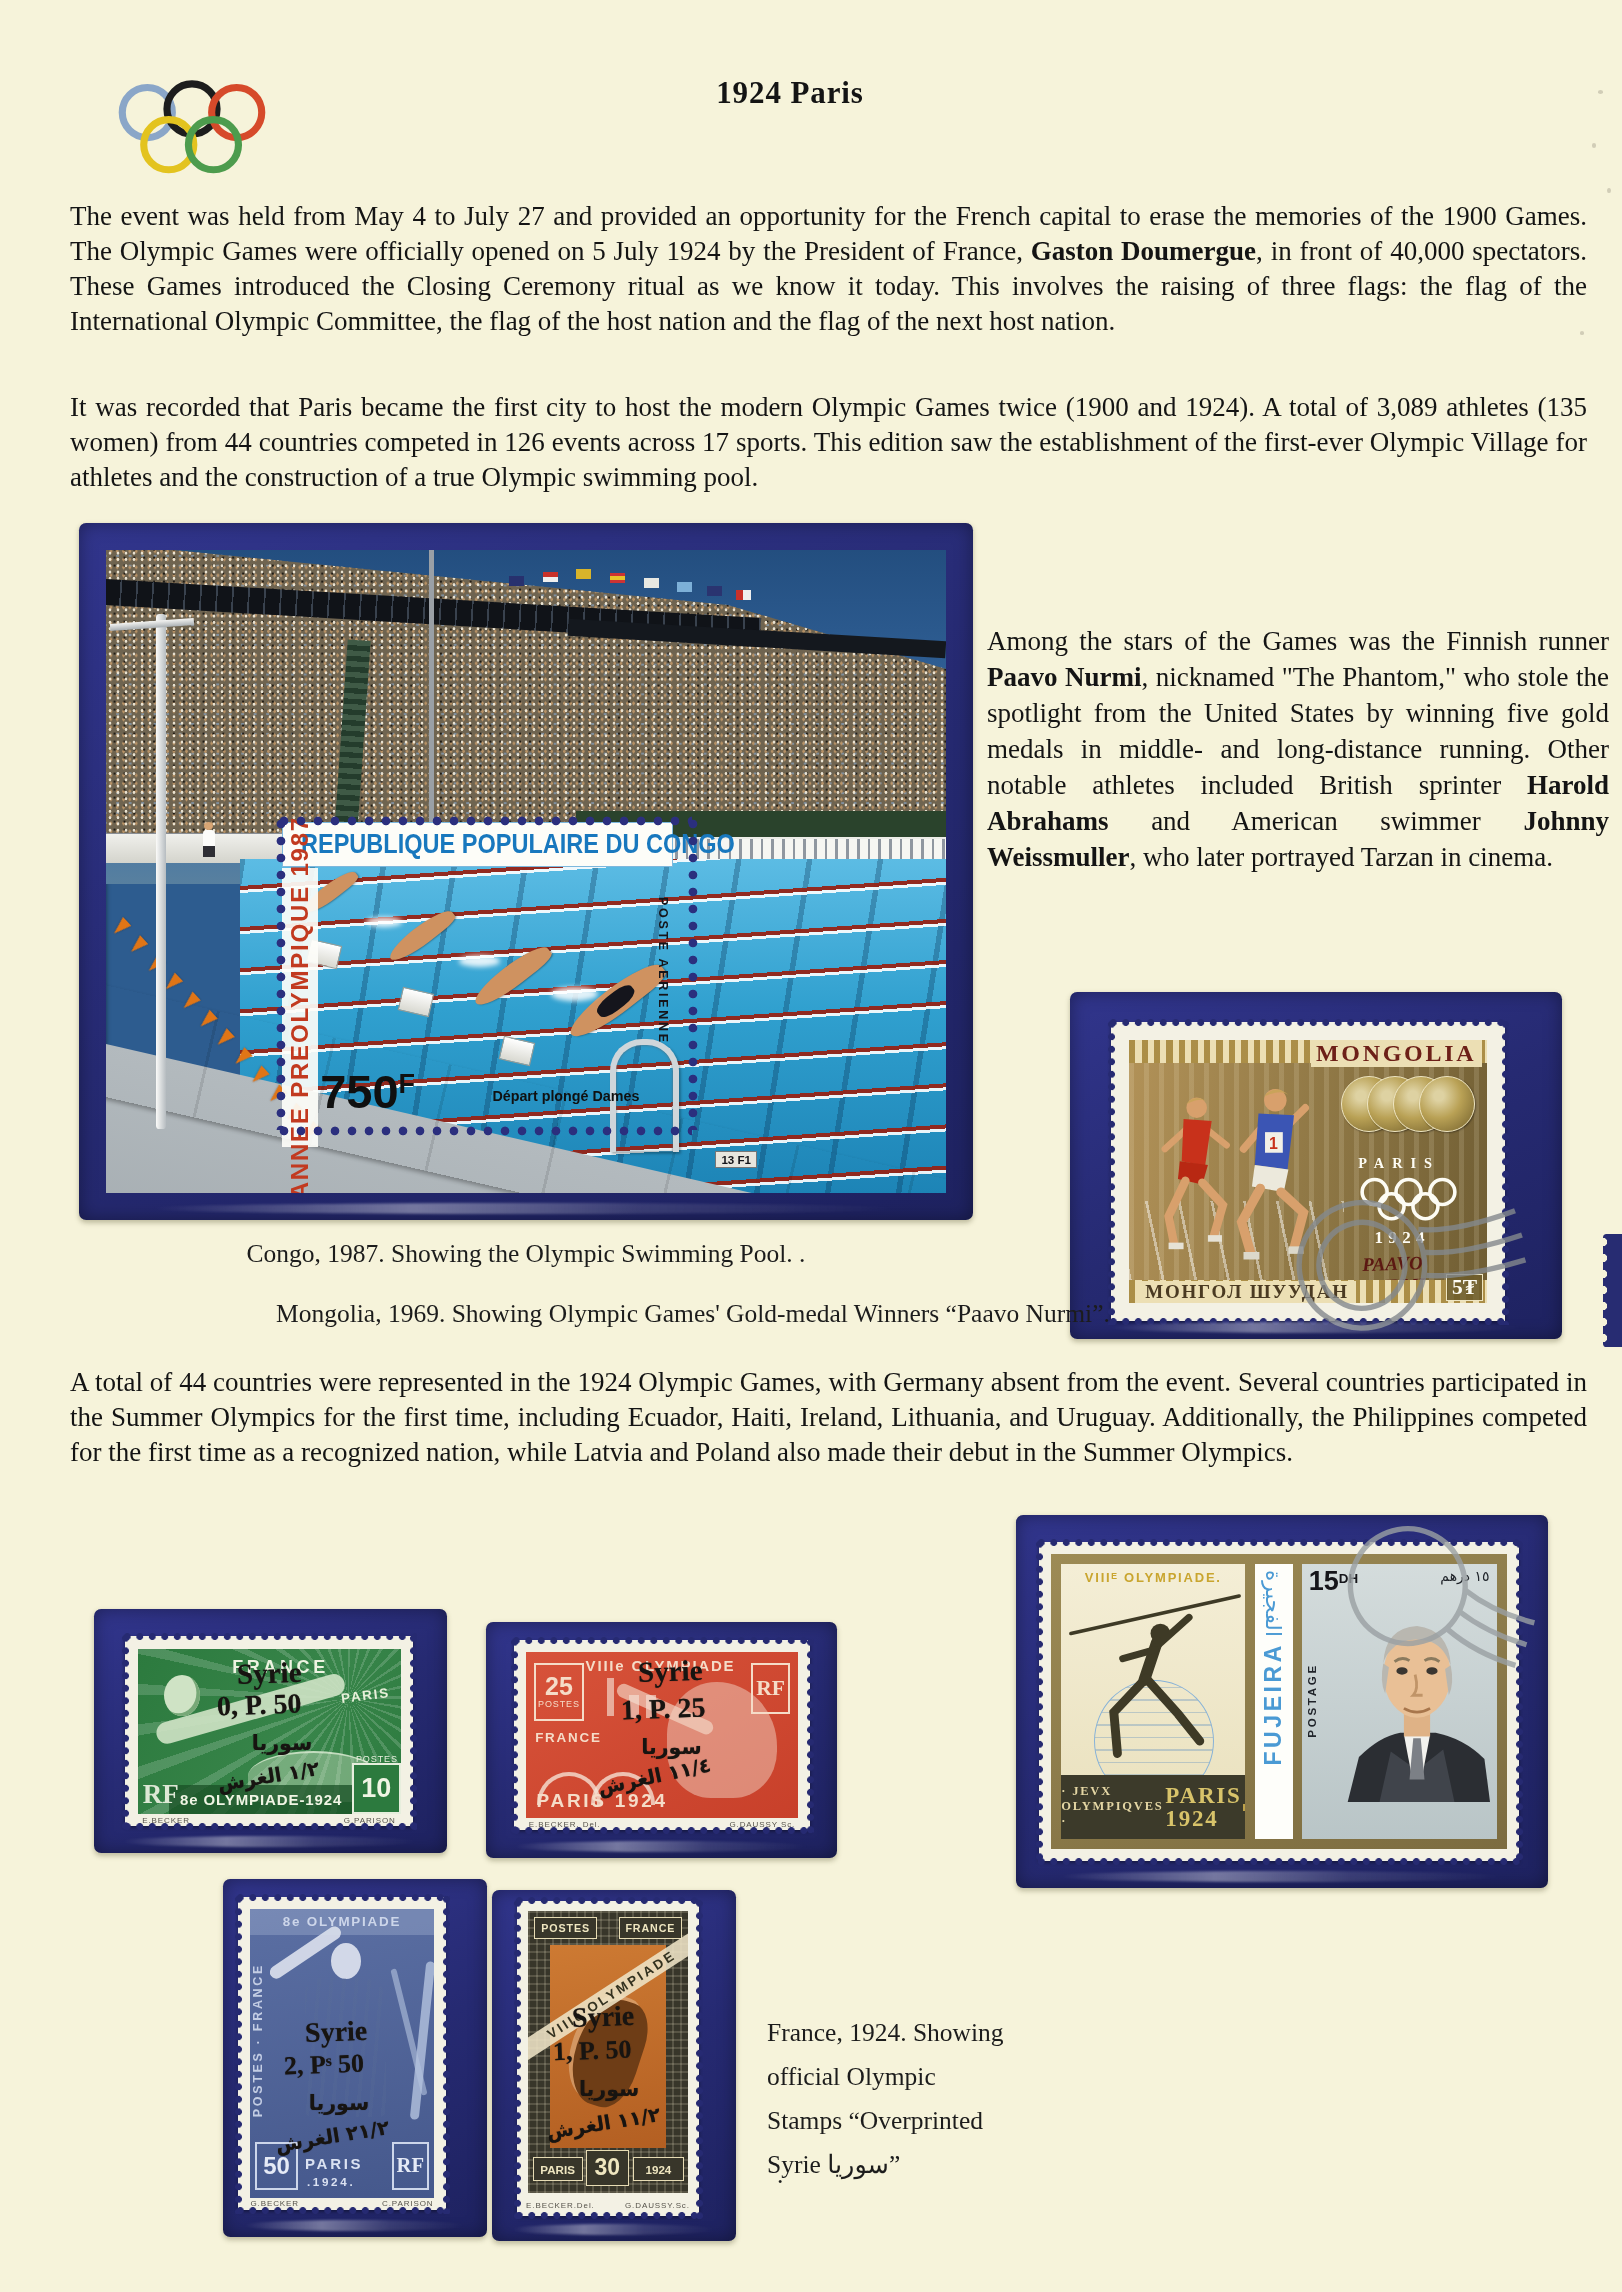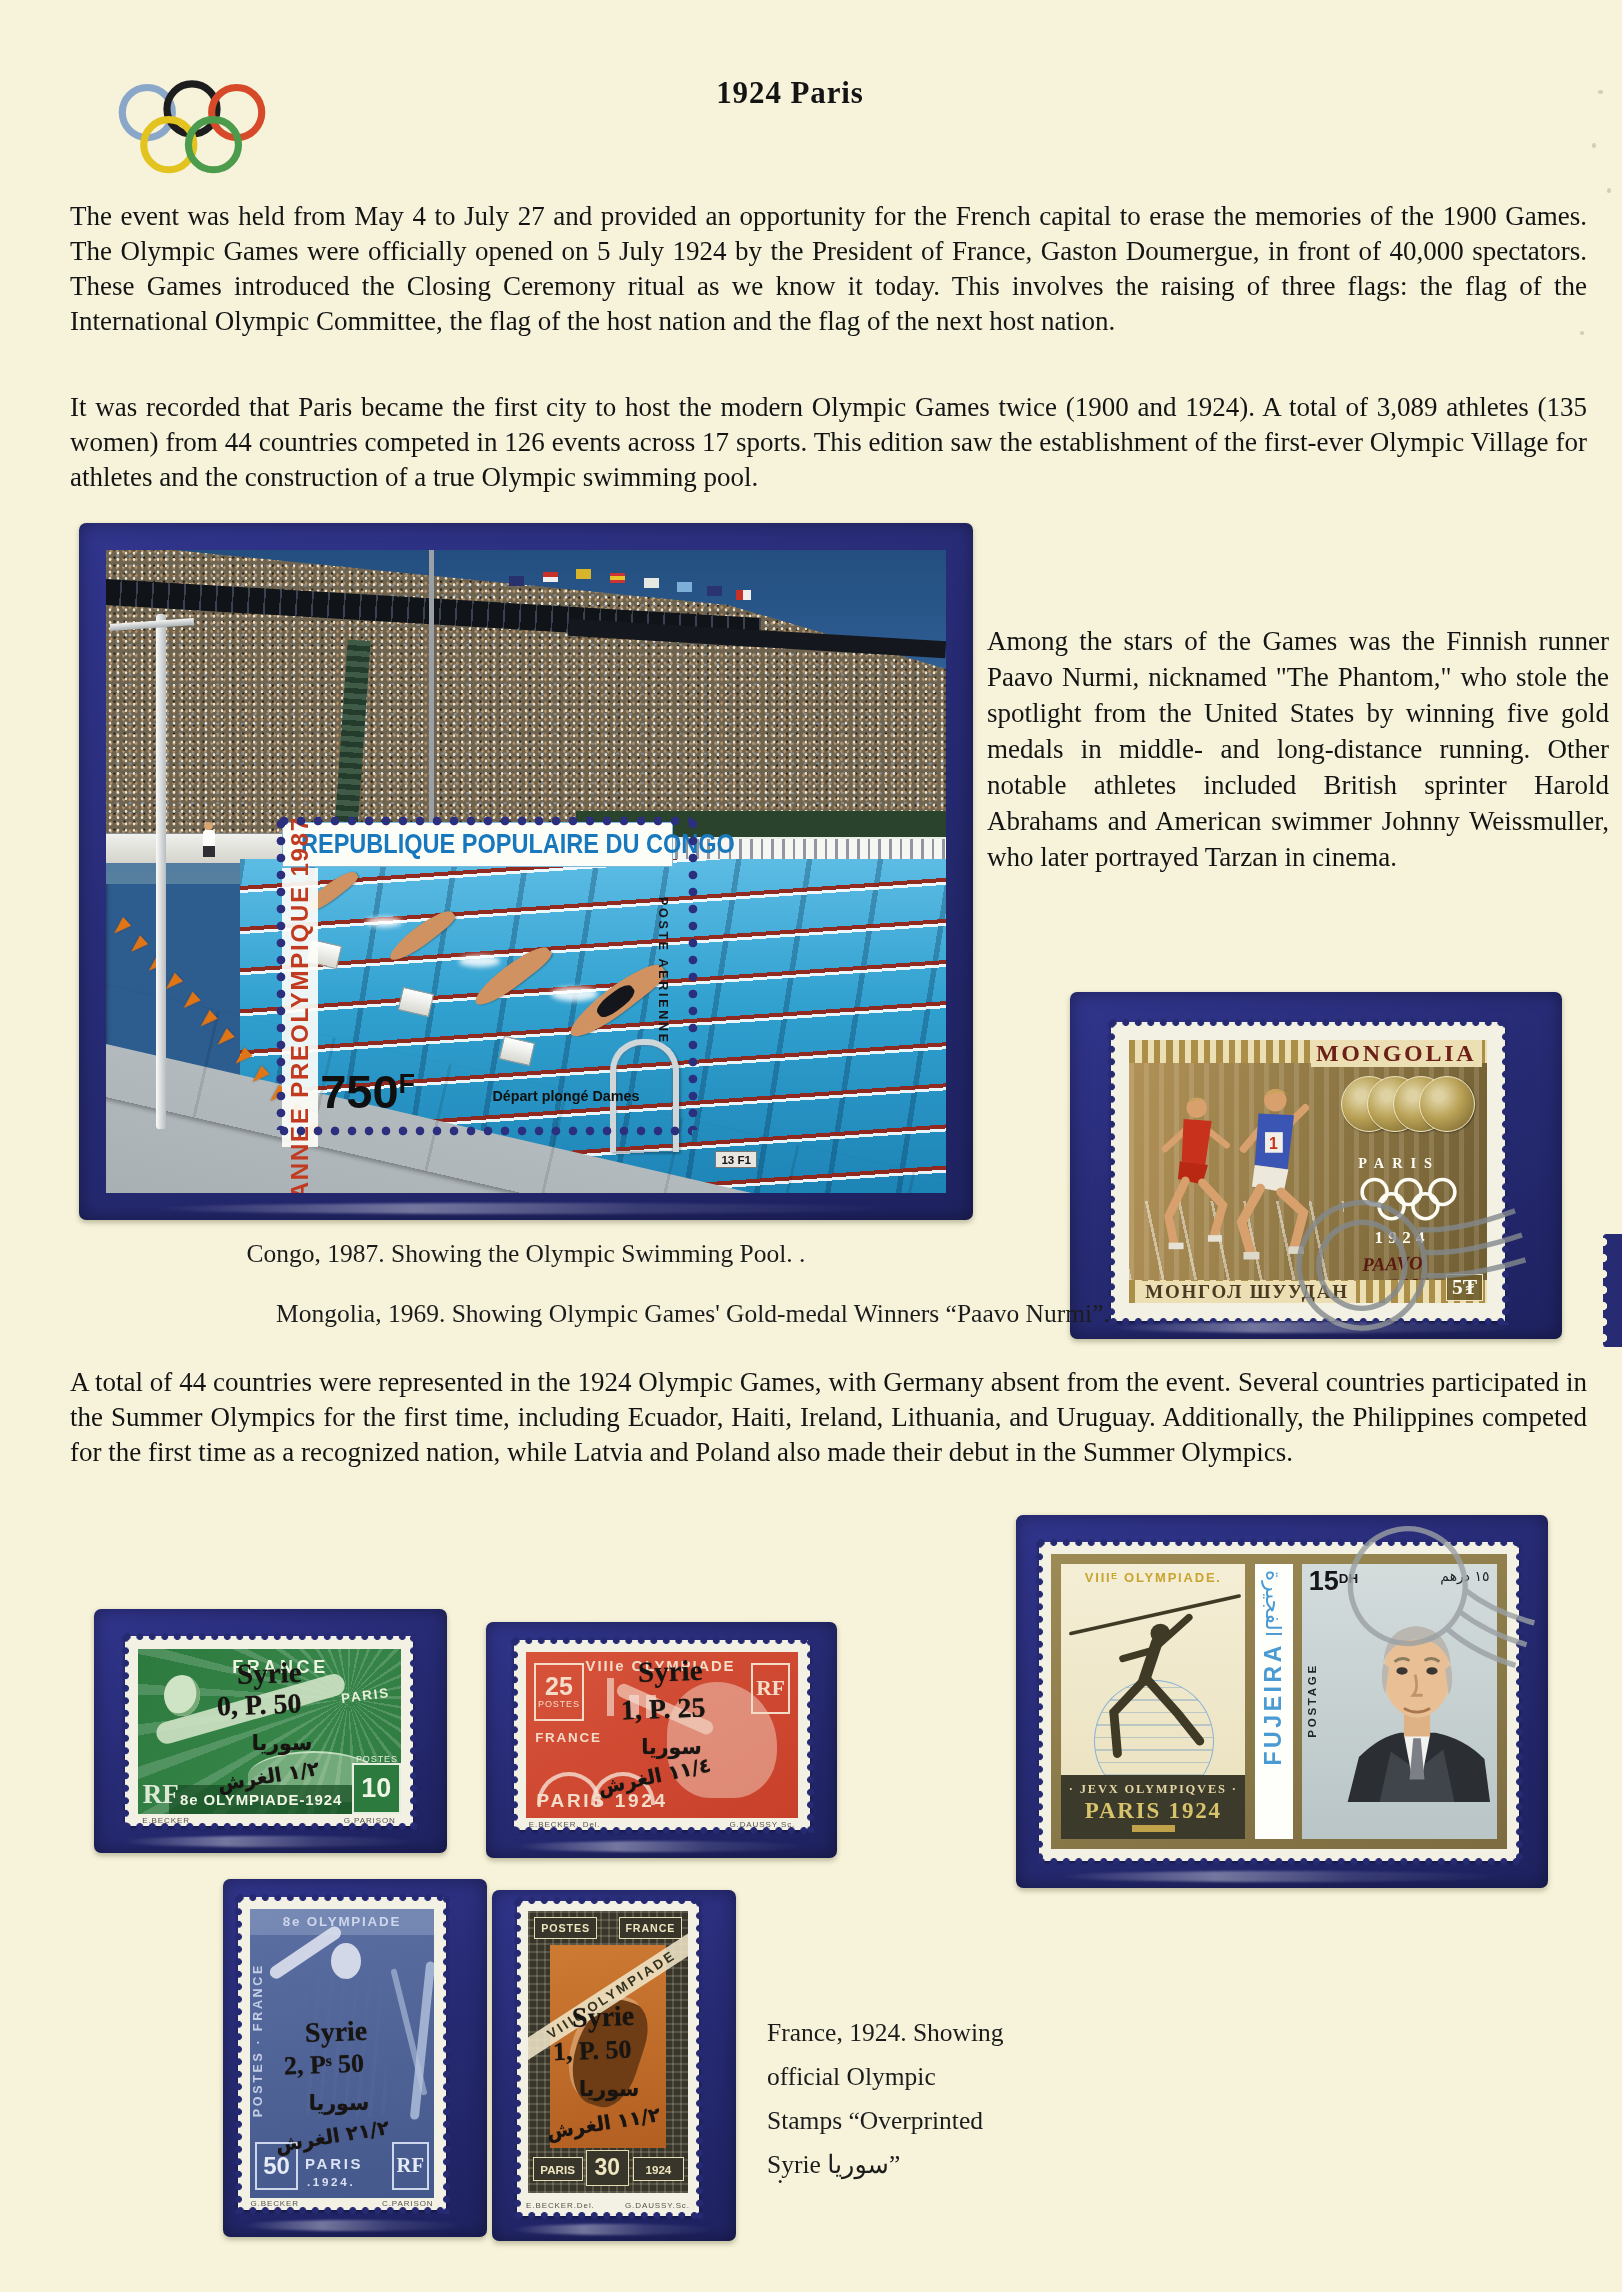--- a/index.html
+++ b/index.html
@@ -7,21 +7,21 @@
         font-family:"Liberation Serif","DejaVu Serif",serif;color:#141414;}
   .abs{position:absolute;}
   .ar{font-family:"DejaVu Sans",sans-serif;direction:rtl;}
 
   
   .title{left:0;top:75px;width:1580px;text-align:center;font-size:31px;font-weight:bold;letter-spacing:0.9px;}
   .para{left:70px;width:1517px;font-size:27px;line-height:35px;text-align:justify;}
   .p1{top:199px;} .p2{top:390px;} .p3{top:1365px;}
   .side{left:987px;top:623px;width:622px;font-size:27px;line-height:36px;text-align:justify;}
   .cap{font-size:25.5px;color:#1c1c1c;}
-  b{font-weight:normal;}
+  b{font-weight:bold;}
 
   
   .mount{position:absolute;background:linear-gradient(155deg,#31358c 0%,#262a72 50%,#1e2260 100%);
          border-radius:7.2px;box-shadow:0 2.7px 5.4px rgba(90,85,50,.35), inset 0 0 18px rgba(0,0,0,.38);}
   .mount::after{content:"";position:absolute;left:8%;right:8%;bottom:6.3px;height:10.7px;border-radius:50%;
          background:linear-gradient(90deg,transparent,rgba(255,255,255,.38) 35%,rgba(255,255,255,.12) 65%,transparent);filter:blur(0.9px);}
   .stamp{position:absolute;background:#f3f1e4;color:#262a72;box-shadow:0 1.8px 3.6px rgba(0,0,0,.45);}
   .pf{position:absolute;pointer-events:none;}
   .pf-t{top:-4.5px;left:-3.6px;right:-3.6px;height:9px;background-image:radial-gradient(circle 3.6px at 6.3px 4.5px,currentColor 3.1px,transparent 3.8px);background-size:12.5px 9px;background-repeat:repeat-x;}
   .pf-b{bottom:-4.5px;left:-3.6px;right:-3.6px;height:9px;background-image:radial-gradient(circle 3.6px at 6.3px 4.5px,currentColor 3.1px,transparent 3.8px);background-size:12.5px 9px;background-repeat:repeat-x;}
@@ -165,21 +165,21 @@
   .or-box{position:absolute;background:#38362a;border:1.8px solid #e7dcb4;color:#efe6c0;font-weight:bold;font-family:"Liberation Sans",sans-serif;display:flex;align-items:center;justify-content:center;}
 
   
   .fj-mount{left:1016px;top:1515px;width:532px;height:373px;}
   .fj-stamp{left:23px;top:27px;width:480px;height:319px;}
   .fj-art{position:absolute;left:11.6px;top:11.6px;right:11.6px;bottom:11.6px;background:linear-gradient(160deg,#9d8b55,#7c6c40);}
   .fj-poster{position:absolute;left:10.7px;top:10.7px;width:184px;bottom:10.7px;background:linear-gradient(#f4eed6,#e9e0bc);overflow:hidden;}
   .fj-ptitle{position:absolute;left:0;top:5.4px;width:100%;text-align:center;color:#c9a52f;font-weight:bold;font-size:13px;letter-spacing:1.8px;font-family:"Liberation Sans",sans-serif;}
   .fj-globe{position:absolute;left:18%;top:42%;width:64%;height:44%;border-radius:50%;background:radial-gradient(circle at 40% 35%,#cfe2f2,#9dc4e4 60%,#7aa8d0);border:1.8px solid #87b2d8;
      background-image:repeating-linear-gradient(0deg,rgba(90,140,190,.35) 0 1.8px,transparent 1.8px 12.5px);}
-  .fj-bottomband{position:absolute;left:0;bottom:0;width:100%;height:64px;background:#3c3a2a;display:flex;flex-direction:column;align-items:center;justify-content:center;gap:1.8px;}
+  .fj-bottomband{position:absolute;left:0;bottom:0;width:100%;height:64px;background:#3c3a2a;display:flex;flex-direction:row;align-items:center;justify-content:center;gap:1.8px;}
   .fj-jevx{color:#e4d6a4;font-size:12.5px;letter-spacing:1.8px;font-weight:bold;}
   .fj-paris{color:#d8c36a;font-size:23px;font-weight:bold;letter-spacing:1.8px;line-height:1;}
   .fj-plaque{width:43px;height:6.3px;background:#bfa24a;margin-top:1.8px;}
   .fj-strip{position:absolute;left:204px;top:10.7px;width:38px;bottom:10.7px;background:#fefefa;display:flex;flex-direction:column;align-items:center;padding-top:5.4px;box-sizing:border-box;gap:5.4px;}
   .fj-arc{color:#4a9ad4;font-size:21.5px;writing-mode:vertical-rl;}
   .fj-country{color:#4a9ad4;font-weight:bold;font-size:23px;letter-spacing:3.6px;writing-mode:vertical-rl;transform:rotate(180deg);font-family:"Liberation Sans",sans-serif;}
   .fj-right{position:absolute;left:251px;top:10.7px;right:10.7px;bottom:10.7px;background:linear-gradient(#d4dcdc,#b9c5c7);overflow:hidden;}
   .fj-val{position:absolute;left:7.2px;top:3.6px;color:#15151a;font-weight:bold;font-family:"Liberation Sans",sans-serif;display:flex;align-items:flex-start;}
   .fj-val .n{font-size:27px;line-height:1;} .fj-val .u{font-size:13.4px;margin-top:2.7px;}
   .fj-arval{position:absolute;right:7.2px;top:3.6px;color:#20242a;font-size:14px;}

